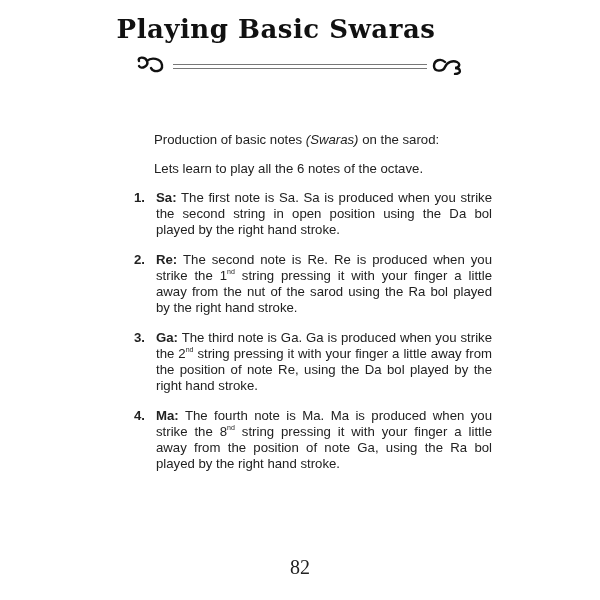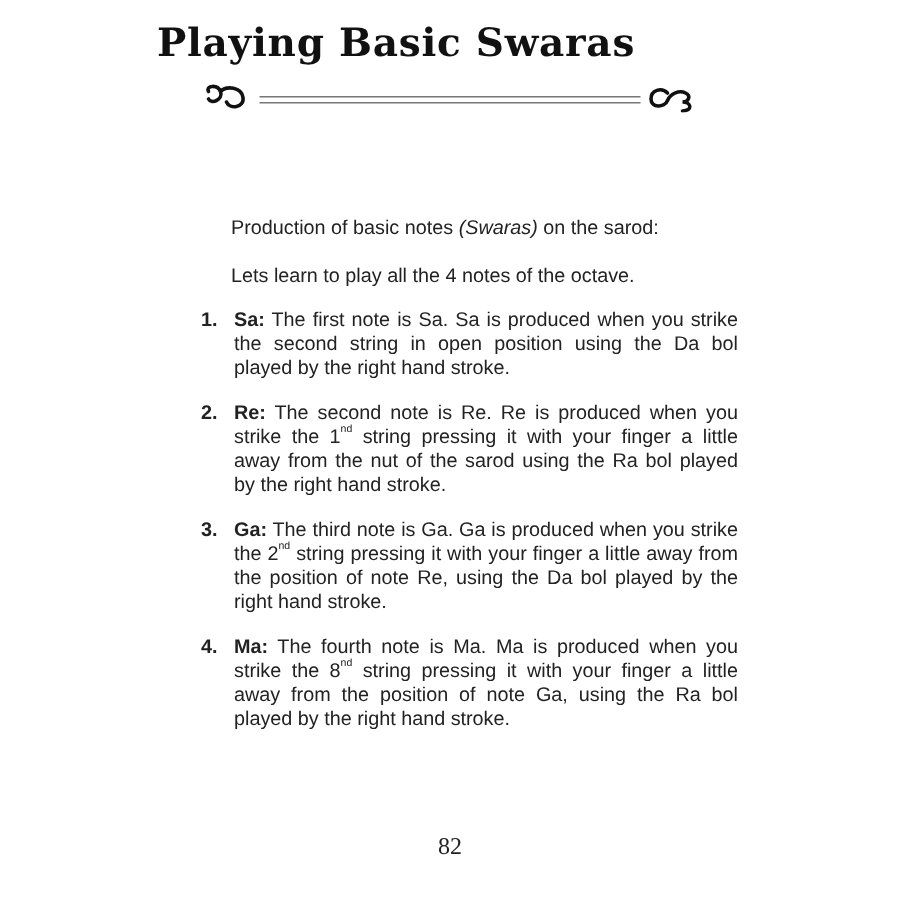--- a/index.html
+++ b/index.html
@@ -1,39 +1,39 @@
 <!DOCTYPE html>
 <html><head>
 <meta charset="utf-8">
 <style>
   html, body { margin: 0; padding: 0; background: #ffffff; }
   body { width: 600px; height: 600px; position: relative; overflow: hidden;
          font-family: "Liberation Sans", "DejaVu Sans", sans-serif; color: #1a1a1a; }
   .page { position: absolute; left: 0; top: 0; width: 600px; height: 600px; background: #ffffff; }
-  .title { position: absolute; left: 0; width: 528px; top: 14px; text-align: center;
+  .title { position: absolute; left: 12px; width: 528px; top: 14px; text-align: center;
            font-family: "DejaVu Serif", "Liberation Serif", serif; font-weight: bold;
            font-size: 26px; letter-spacing: 0.5px; color: #111; }
   .rule-row { position: absolute; top: 55px; left: 135px; width: 330px; height: 20px; }
   .orn { position: absolute; top: 0; font-family: "DejaVu Serif", serif; font-size: 20px;
          line-height: 20px; color: #111; font-style: italic; font-weight: bold; }
   .orn.left { left: 0; }
   .orn.right { right: 0; }
   .double-line { position: absolute; left: 38px; right: 38px; top: 9px; height: 3px;
                  border-top: 1px solid #777; border-bottom: 1px solid #777; }
   .body-text { position: absolute; left: 134px; width: 358px; top: 128px;
                font-size: 13.2px; line-height: 16px; color: #222; text-align: justify; }
-  .para { margin: 16px 0 13px 0; text-indent: 20px; }
+  .para { margin: 4px 0 13px 0; text-indent: 20px; }
   .para em { font-style: italic; }
   .list { margin: 0; padding: 0; list-style: none; }
   .list-item { position: relative; padding-left: 22px; margin-bottom: 14px; }
   .list-num { position: absolute; left: 0; top: 0; font-weight: bold; }
   .list-key { font-weight: bold; font-family: Liberation Sans, sans-serif; }
   sup { font-size: 7px; vertical-align: top; line-height: 8px; }
   .page-num { position: absolute; top: 556px; left: 0; width: 600px; text-align: center;
-              font-family: "Liberation Serif", "DejaVu Serif", serif; font-size: 16px; color: #222; }
+              font-family: "Liberation Serif", "DejaVu Serif", serif; font-size: 20px; color: #222; }
 </style>
 </head>
 <body>
 
 <div class="page">
   <div class="title">Playing Basic Swaras</div>
 
   <div class="rule-row">
     <span class="orn left">
       <svg width="34" height="20" viewBox="0 0 34 20">
@@ -43,21 +43,21 @@
     <div class="double-line"></div>
     <span class="orn right">
       <svg width="34" height="20" viewBox="0 0 34 20">
         <path d="M14 7 C10 3, 3 5, 3 11 C3 17, 12 17, 14 12 C16 7, 22 5, 26 7 C30 9, 28 13, 24 13 C30 13, 31 19, 24 19" fill="none" stroke="#111" stroke-width="2.4" stroke-linecap="round"></path>
       </svg>
     </span>
   </div>
 
   <div class="body-text">
     <p class="para"><span>Production of basic notes </span><em>(Swaras)</em><span> on the sarod:</span></p>
-    <p class="para">Lets learn to play all the 4 notes of the octave.</p>
+    <p class="para">Lets learn to play all the 6 notes of the octave.</p>
 
     <ol class="list">
       <li class="list-item">
         <span class="list-num">1.</span>
         <span class="list-key">Sa:</span><span> The first note is Sa. Sa is produced when you strike the second string in open position using the Da bol played by the right hand stroke.</span>
       </li>
       <li class="list-item">
         <span class="list-num">2.</span>
         <span class="list-key">Re:</span><span> The second note is Re. Re is produced when you strike the 1</span><sup>nd</sup><span> string pressing it with your finger a little away from the nut of the sarod using the Ra bol played by the right hand stroke.</span>
       </li>

